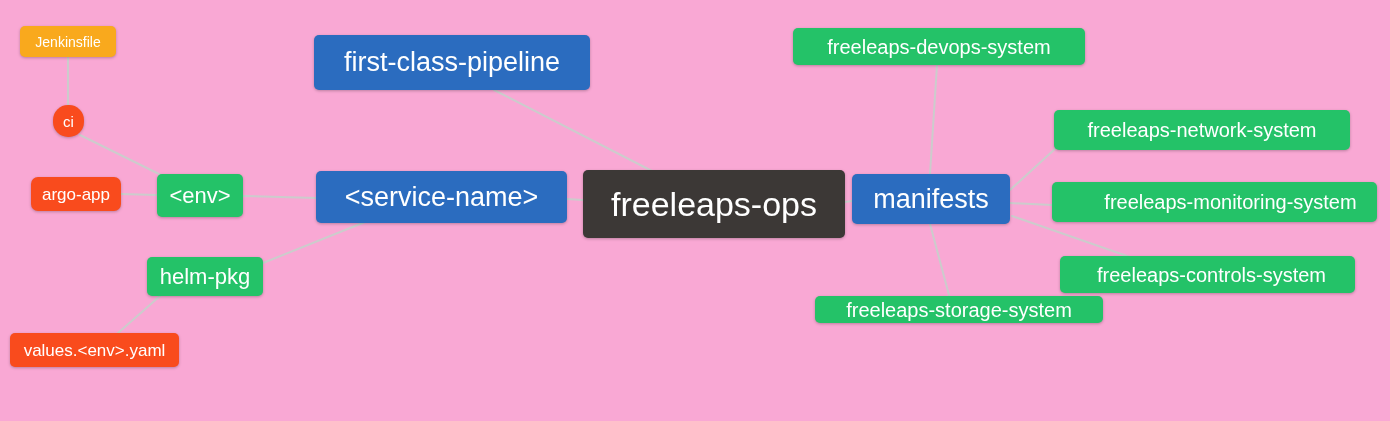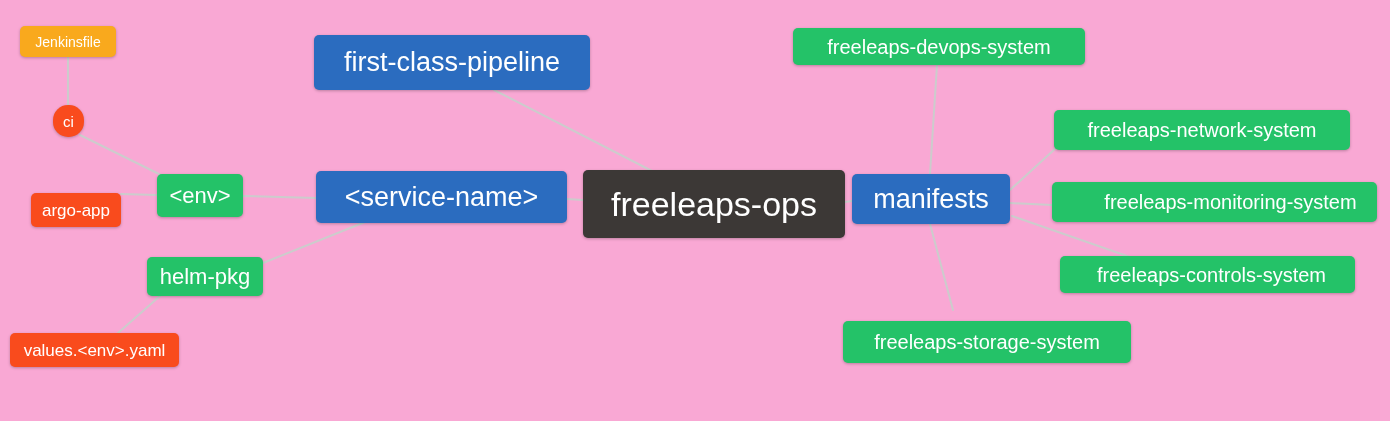--- a/index.html
+++ b/index.html
@@ -44,33 +44,33 @@
   }
   .node.green  { background: var(--green,  #24c268); }
   .node.blue   { background: var(--blue,   #2b6cbf); }
   .node.dark   { background: var(--dark,   #3c3836); }
   .node.red    { background: var(--red,    #f94b1d); }
   .node.orange { background: var(--orange, #f9a91d); }
 
   
   #n-jenkinsfile   { left: 20px;   top: 26px;  width: 96px;  height: 31px; font-size: 14px; }
   #n-ci            { left: 53px;   top: 105px; width: 31px;  height: 32px; font-size: 15px; border-radius: 15px; }
-  #n-argo-app      { left: 31px;   top: 193px; width: 90px;  height: 34px; font-size: 17px; }
+  #n-argo-app      { left: 31px;   top: 177px; width: 90px;  height: 34px; font-size: 17px; border-radius: 7px; }
   #n-env           { left: 157px;  top: 174px; width: 86px;  height: 43px; font-size: 22px; }
   #n-helm-pkg      { left: 147px;  top: 257px; width: 116px; height: 39px; font-size: 22px; }
   #n-values        { left: 10px;    top: 333px; width: 169px; height: 34px; font-size: 17px; }
   #n-fcp           { left: 314px;  top: 35px;  width: 276px; height: 55px; font-size: 27px; }
   #n-service-name  { left: 316px;  top: 171px; width: 251px; height: 52px; font-size: 27px; }
   #n-ops           { left: 583px;  top: 170px; width: 262px; height: 68px; font-size: 34px; }
   #n-manifests     { left: 852px;  top: 174px; width: 158px; height: 50px; font-size: 27px; }
   #n-devops        { left: 793px;  top: 28px;  width: 292px; height: 37px; font-size: 20px; }
   #n-network       { left: 1054px; top: 110px; width: 296px; height: 40px; font-size: 20px; }
   #n-monitoring    { left: 1052px; top: 182px; width: 325px; height: 40px; font-size: 20px; padding-left: 32px; }
   #n-controls      { left: 1060px; top: 256px; width: 295px; height: 37px; font-size: 20px; padding-left: 8px; }
-  #n-storage       { left: 815px;  top: 321px; width: 288px; height: 42px; font-size: 20px; margin-left: 28px; }
+  #n-storage       { left: 815px;  top: 296px; width: 288px; height: 27px; font-size: 20px; }
 </style>
 </head>
 <body>
 
 <div class="canvas">
 
   <svg class="edges" viewBox="0 0 1390 421" xmlns="http://www.w3.org/2000/svg">
     <line x1="68" y1="57" x2="68" y2="105"></line>
     <line x1="80" y1="135" x2="163" y2="176"></line>
     <line x1="121" y1="194" x2="157" y2="195"></line>

